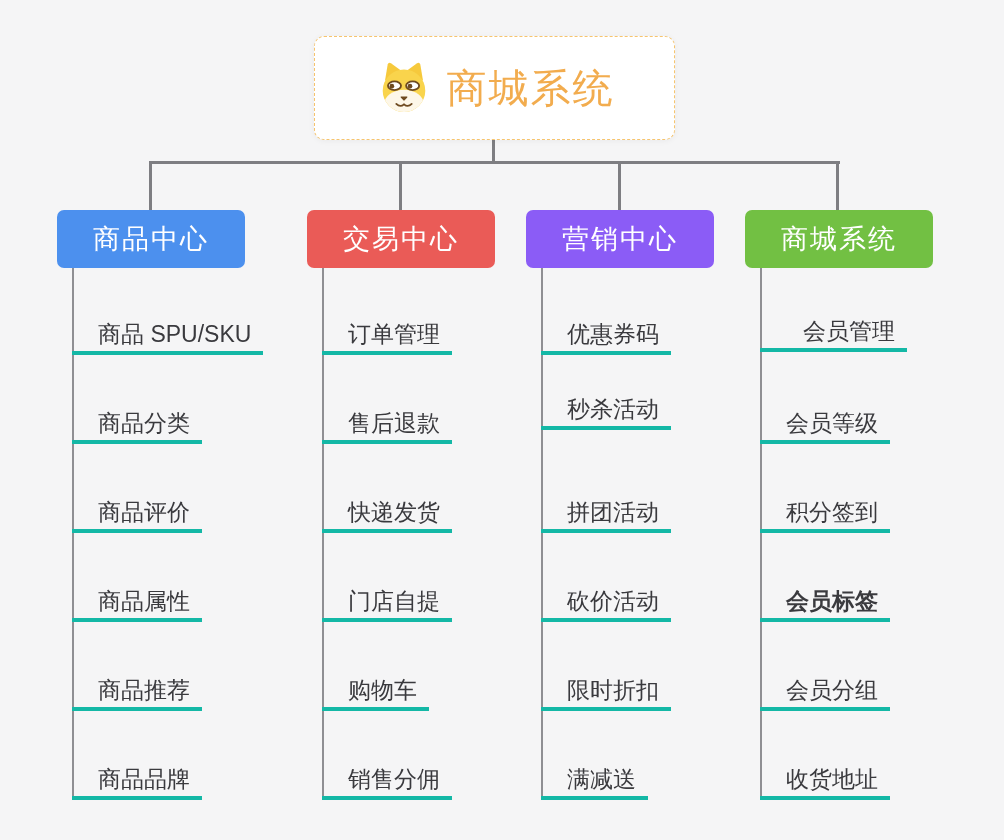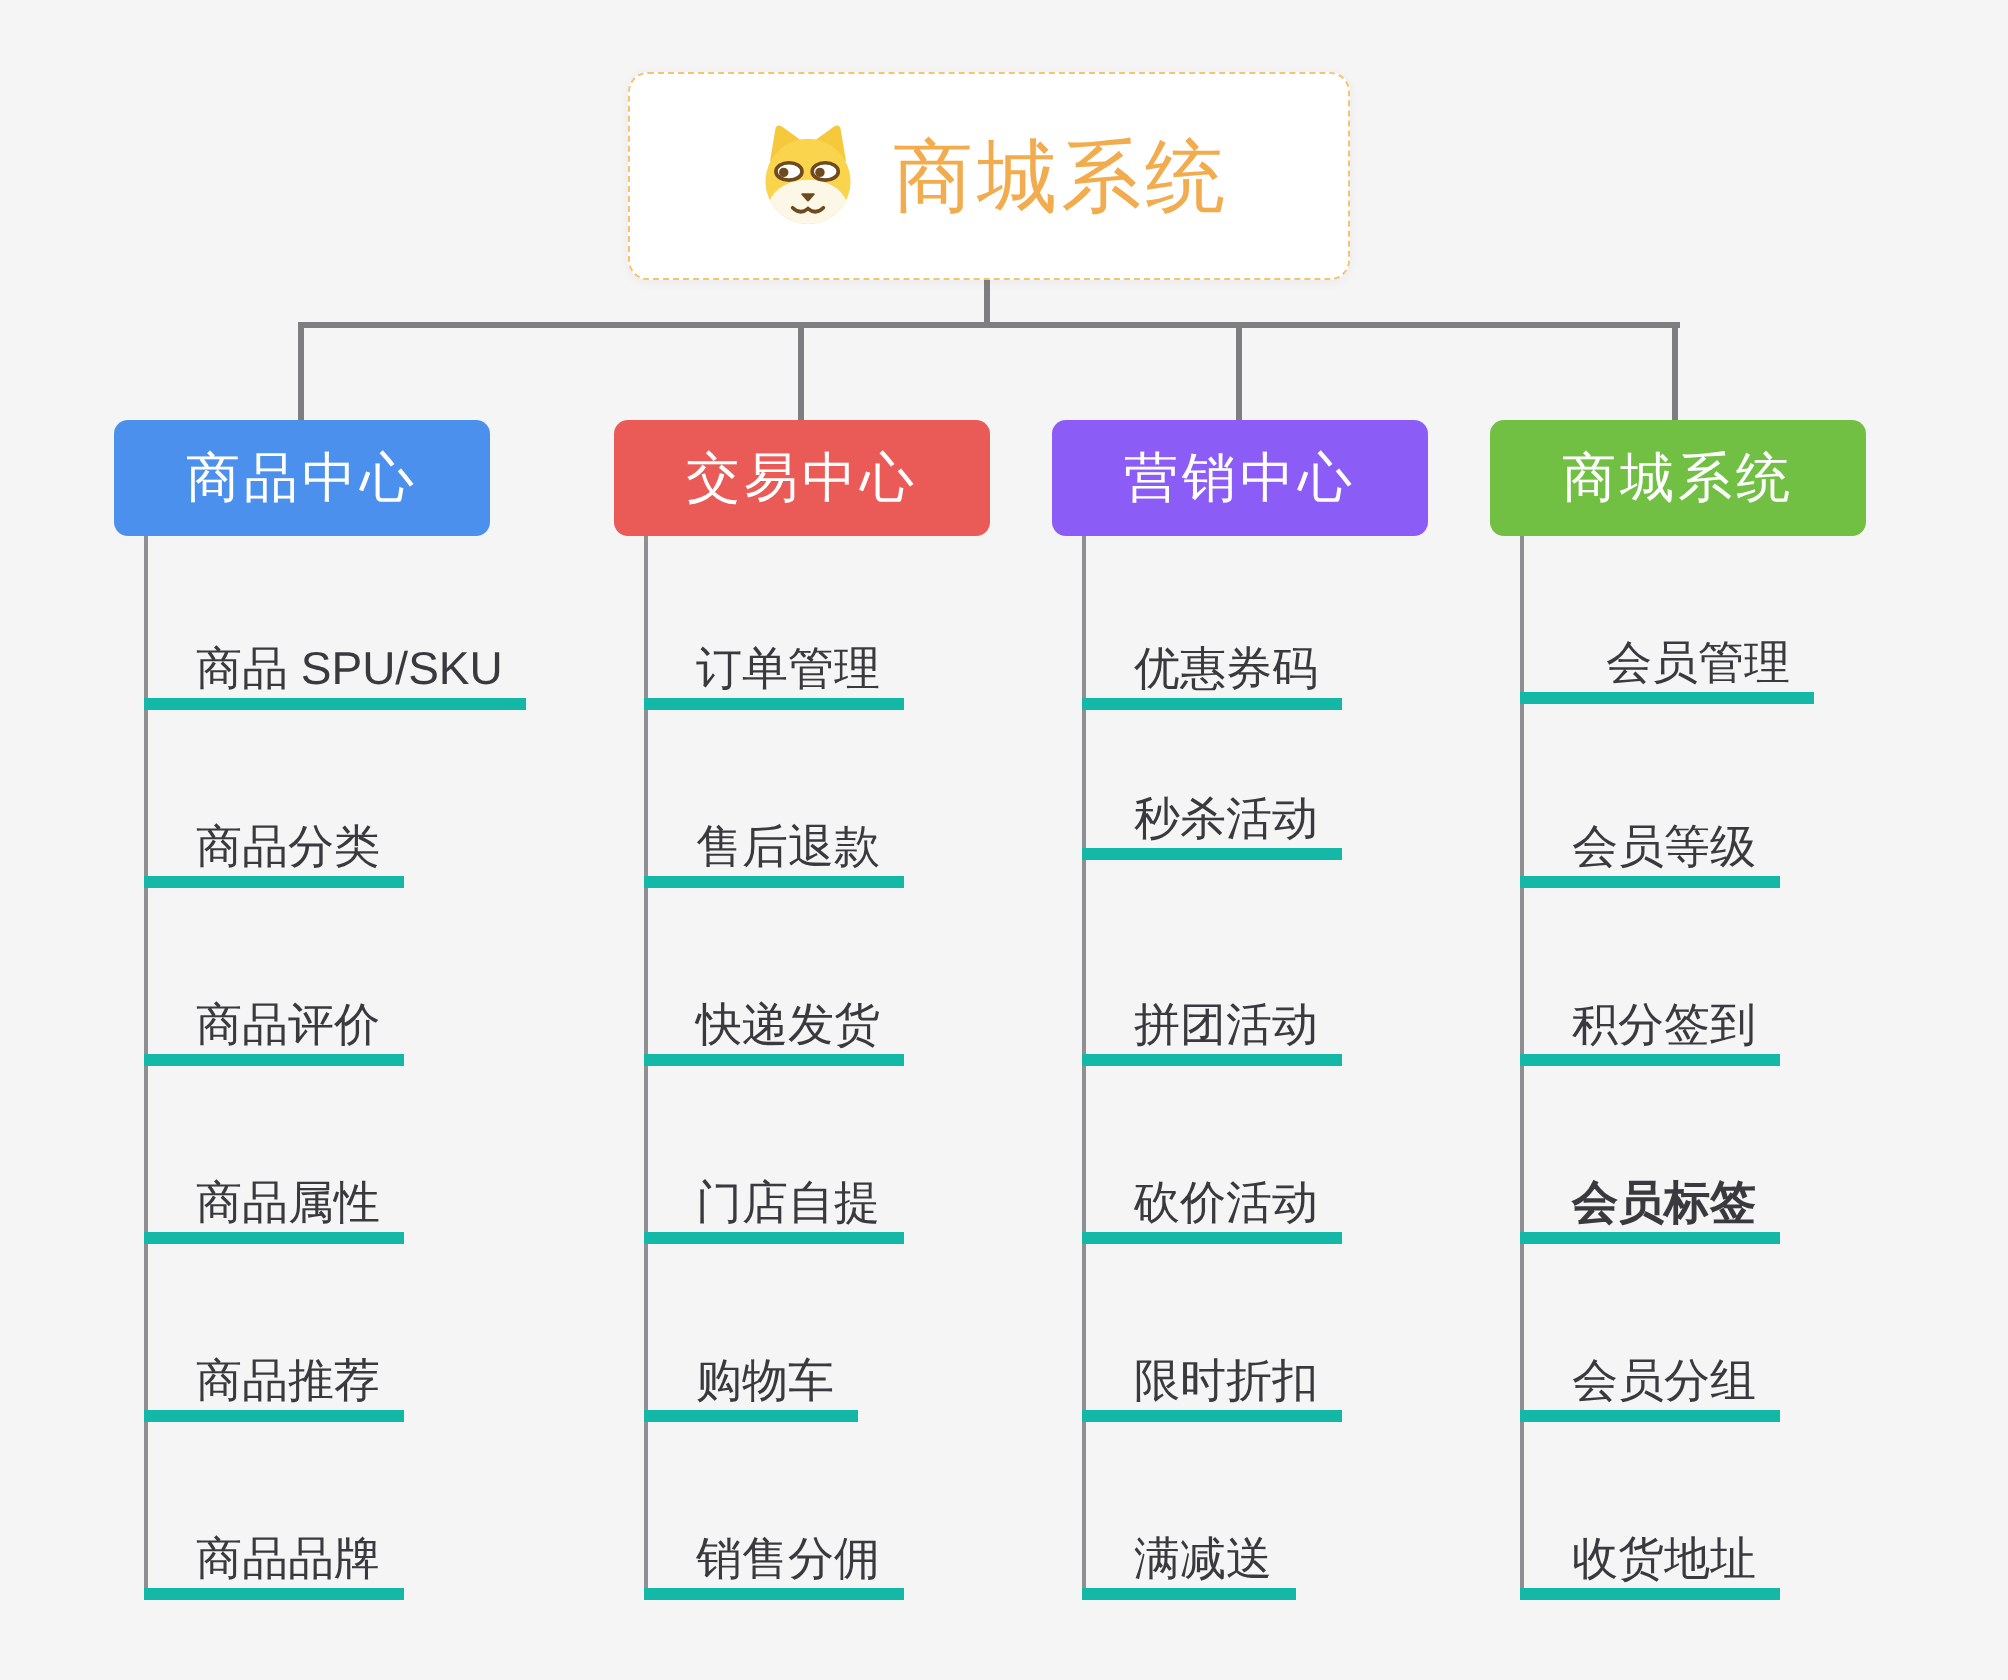--- a/index.html
+++ b/index.html
@@ -28,21 +28,21 @@
   .column{position:absolute;top:210px;width:188px;height:600px;}
   .branch-header{
     position:absolute;left:0;top:0;width:188px;height:58px;
     border-radius:7px;display:flex;align-items:center;justify-content:center;
     box-sizing:border-box;cursor:pointer;
   }
   .branch-header span{color:#ffffff;font-size:27px;font-weight:500;letter-spacing:2px;white-space:nowrap;}
   .col-trunk{position:absolute;left:15px;top:58px;width:2px;height:532px;background:#8f8f93;}
   .leaf{
     position:absolute;left:15px;height:36px;box-sizing:border-box;
-    padding:0 12px 4px 26px;border-bottom:6px solid #14b8a6;
+    padding:0 12px 4px 26px;border-bottom:4px solid #14b8a6;
     font-size:23px;line-height:30px;color:#3a3a3e;white-space:nowrap;cursor:pointer;
   }
 </style>
 </head>
 <body>
 
 <div class="stage">
 
   <div class="vline root-trunk"></div>
   <div class="hline hbar"></div>

